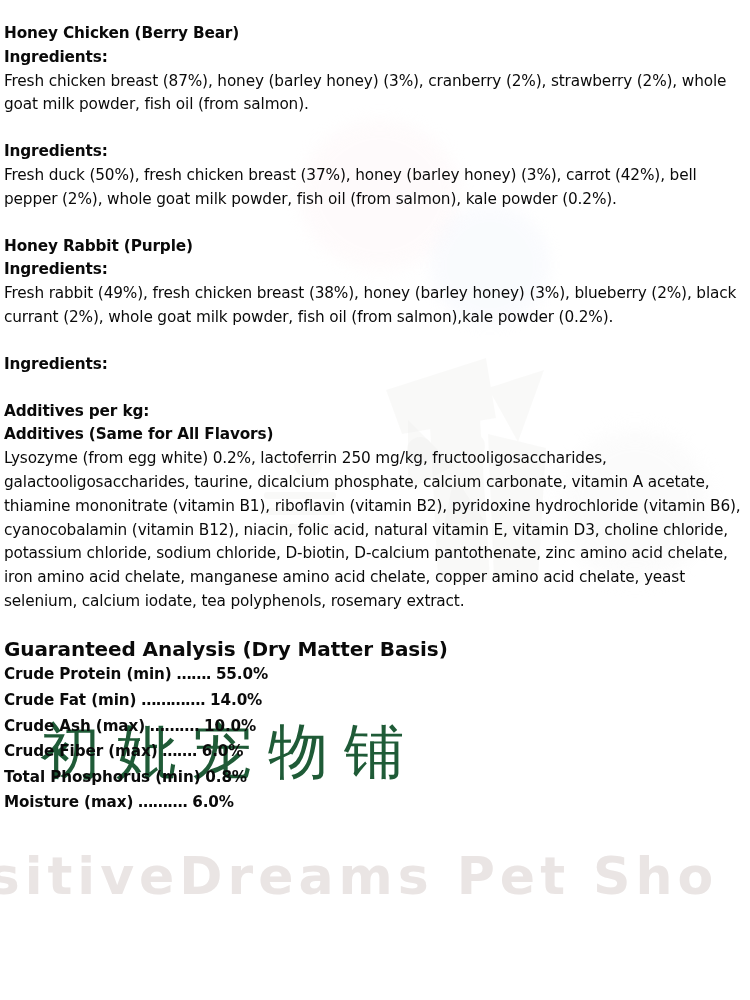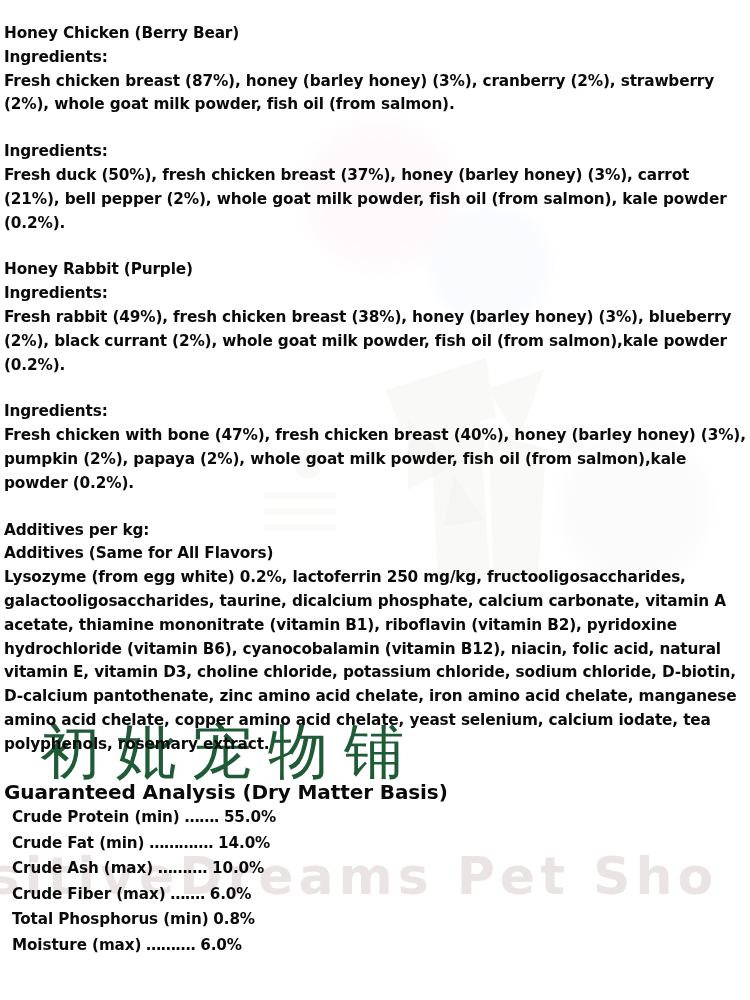--- a/index.html
+++ b/index.html
@@ -103,37 +103,36 @@
     z-index: 2;
     padding: 22px 4px 16px 4px;
     box-sizing: border-box;
   }
 
   .block { margin: 0 0 0 0; }
 
   .line {
     font-size: 15.3px;
     line-height: 23.8px;
-    font-weight: 700;
+    font-weight: 400;
     letter-spacing: -0.15px;
     white-space: pre-wrap;
     word-break: normal;
   }
   .heading { font-weight: 700; }
   .spacer { height: 23px; }
 
   
   .ga-line {
     font-family: "DejaVu Sans", "Liberation Sans", sans-serif;
     font-size: 15.2px;
     line-height: 25.6px;
     font-weight: 700;
     letter-spacing: -0.1px;
     white-space: pre;
-    margin-left: 8px;
   }
   .ga-heading {
     font-size: 20px;
     line-height: 25.6px;
     font-weight: 700;
     letter-spacing: -0.1px;
   }
   .dots { letter-spacing: -0.5px; }
 </style>
 </head>
@@ -174,34 +173,33 @@
 
   <div class="block">
     <div class="line heading">Honey Chicken (Berry Bear)</div>
     <div class="line heading">Ingredients:</div>
     <div class="line">Fresh chicken breast (87%), honey (barley honey) (3%), cranberry (2%), strawberry (2%), whole goat milk powder, fish oil (from salmon).</div>
   </div>
   <div class="spacer"></div>
 
   <div class="block">
     <div class="line heading">Ingredients:</div>
-    <div class="line">Fresh duck (50%), fresh chicken breast (37%), honey (barley honey) (3%), carrot (21%), bell pepper (2%), whole goat milk powder, fish oil (from salmon), kale powder (0.2%).</div>
+    <div class="line">Fresh duck (50%), fresh chicken breast (37%), honey (barley honey) (3%), carrot (42%), bell pepper (2%), whole goat milk powder, fish oil (from salmon), kale powder (0.2%).</div>
   </div>
   <div class="spacer"></div>
 
   <div class="block">
     <div class="line heading">Honey Rabbit (Purple)</div>
     <div class="line heading">Ingredients:</div>
     <div class="line">Fresh rabbit (49%), fresh chicken breast (38%), honey (barley honey) (3%), blueberry (2%), black currant (2%), whole goat milk powder, fish oil (from salmon),kale powder (0.2%).</div>
   </div>
   <div class="spacer"></div>
 
   <div class="block">
     <div class="line heading">Ingredients:</div>
-    <div class="line">Fresh chicken with bone (47%), fresh chicken breast (40%), honey (barley honey) (3%), pumpkin (2%), papaya (2%), whole goat milk powder, fish oil (from salmon),kale powder (0.2%).</div>
   </div>
   <div class="spacer"></div>
 
   <div class="block">
     <div class="line heading">Additives per kg:</div>
     <div class="line heading">Additives (Same for All Flavors)</div>
     <div class="line">Lysozyme (from egg white) 0.2%, lactoferrin 250 mg/kg, fructooligosaccharides, galactooligosaccharides, taurine, dicalcium phosphate, calcium carbonate, vitamin A acetate, thiamine mononitrate (vitamin B1), riboflavin (vitamin B2), pyridoxine hydrochloride (vitamin B6), cyanocobalamin (vitamin B12), niacin, folic acid, natural vitamin E, vitamin D3, choline chloride, potassium chloride, sodium chloride, D-biotin, D-calcium pantothenate, zinc amino acid chelate, iron amino acid chelate, manganese amino acid chelate, copper amino acid chelate, yeast selenium, calcium iodate, tea polyphenols, rosemary extract.</div>
   </div>
   <div class="spacer"></div>
 

